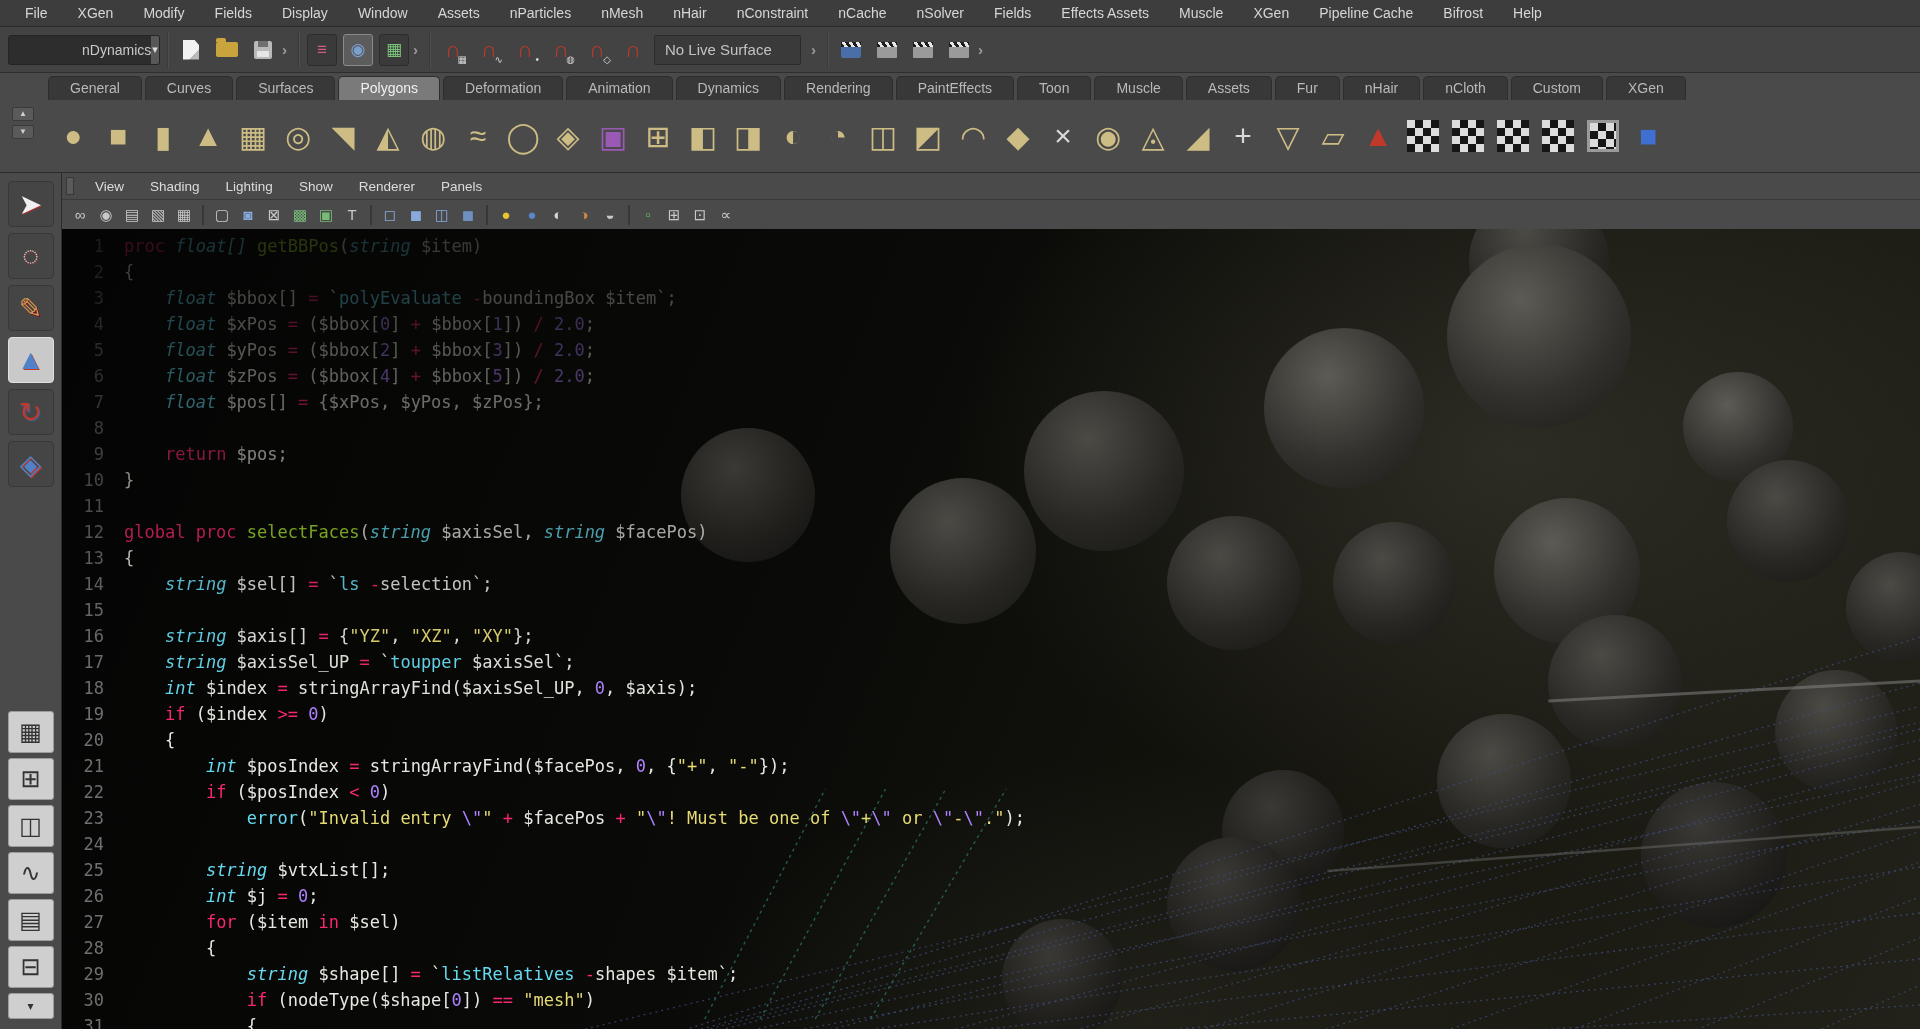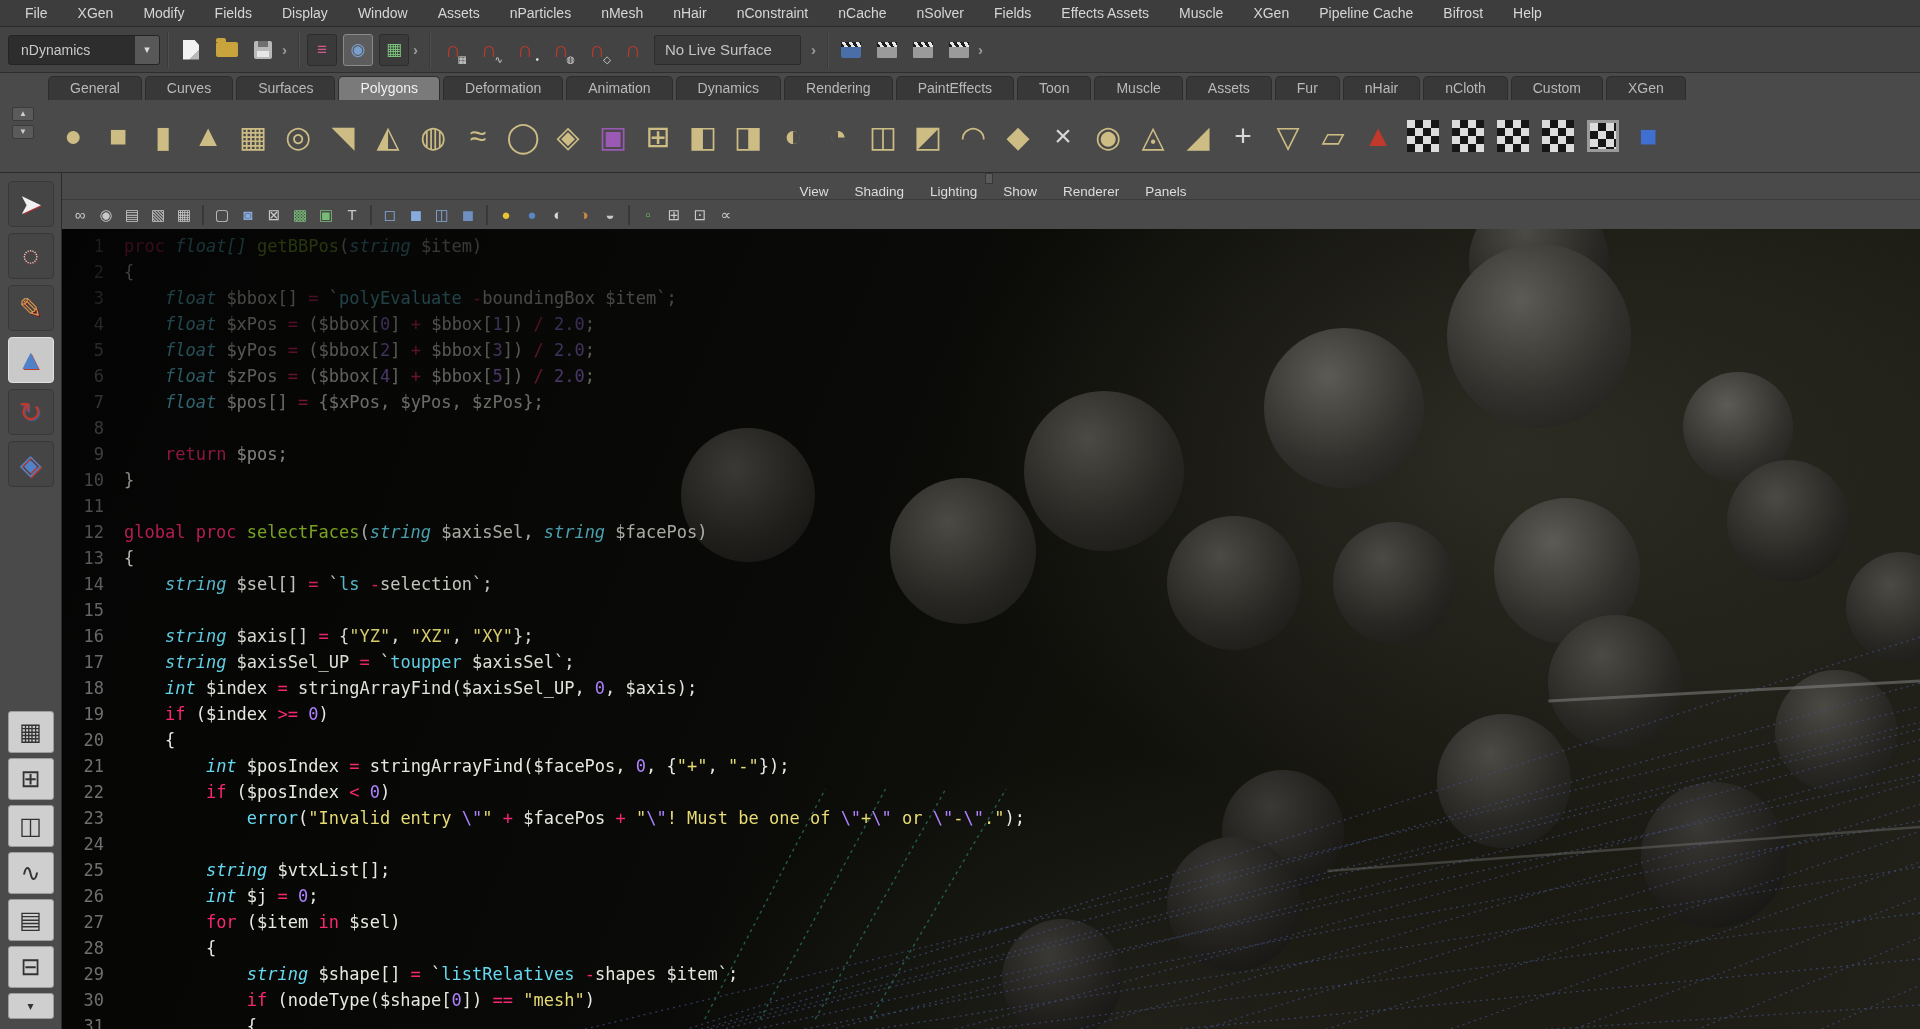--- a/index.html
+++ b/index.html
@@ -11,21 +11,21 @@
   
   .menubar { height:27px; background:#3d3d3d; border-bottom:1px solid #2b2b2b;
     display:flex; align-items:center; padding-left:10px; flex:0 0 auto; }
   .menu-item { color:#d6d6d6; font-size:14px; padding:0 15px; cursor:default; }
 
   
   .statusline { height:46px; background:#434343; border-bottom:1px solid #2e2e2e;
     display:flex; align-items:center; padding:0 8px; flex:0 0 auto; }
   .menuset { width:152px; height:30px; background:#2d2d2d; border:1px solid #242424;
     border-radius:3px; display:flex; align-items:center; color:#c9c9c9; font-size:14px; }
-  .menuset .lbl { flex:1; padding-left:12px; }
+  .menuset .lbl { flex:1; padding-left:26px;margin-left:47px; }
   .ms-arrow { width:24px; height:28px; background:#585858; border-radius:0 2px 2px 0;
     display:flex; align-items:center; justify-content:center; color:#ddd; font-size:11px; }
   .sep { width:2px; height:36px; margin:0 7px;
     background:linear-gradient(to right,#2f2f2f,#5a5a5a); }
   .collapse { color:#9b9b9b; font-size:15px; margin:0 4px; font-weight:bold; }
   .sl-group { display:flex; align-items:center; gap:6px; }
   .sl-btn { width:30px; height:32px; display:flex; align-items:center; justify-content:center;
     border-radius:3px; position:relative; }
   .sl-btn.boxed { background:#3a3a3a; border:1px solid #2c2c2c; }
   .sl-btn.active { background:#5c5c5c; border:1px solid #8a8a8a; }
@@ -78,21 +78,21 @@
     justify-content:center; font-size:28px; }
   .tool.active { background:#c9c9c9; border-color:#e0e0e0; }
   .tb-spacer { flex:1; }
   .layout-btn { width:46px; height:42px; margin-bottom:5px; background:#cfcfcf;
     border:1px solid #9c9c9c; border-radius:3px; color:#333; font-size:24px;
     display:flex; align-items:center; justify-content:center; }
   .layout-btn.small { height:26px; font-size:12px; margin-bottom:10px; }
 
   
   .viewport { flex:1; display:flex; flex-direction:column; min-width:0; background:#4a4a4a; }
-  .panelbar { height:26px; display:flex; align-items:center; padding-left:4px;flex-direction:column; }
+  .panelbar { height:26px; display:flex; align-items:center; padding-left:4px; }
   .grip { width:8px; height:18px; background:#5a5a5a; border:1px solid #383838; margin-right:8px; }
   .panel-menu { color:#dcdcdc; font-size:13.5px; padding:0 13px; }
   .paneltools { height:30px; display:flex; align-items:center; gap:2px; padding:0 6px;
     border-top:1px solid #3a3a3a; }
   .ptool { width:24px; height:24px; display:flex; align-items:center; justify-content:center;
     font-size:15px; border-radius:2px; }
   .pt-sep { width:2px; height:20px; background:#383838; margin:0 4px; }
 
   .scene { flex:1; position:relative; overflow:hidden;
     background:

